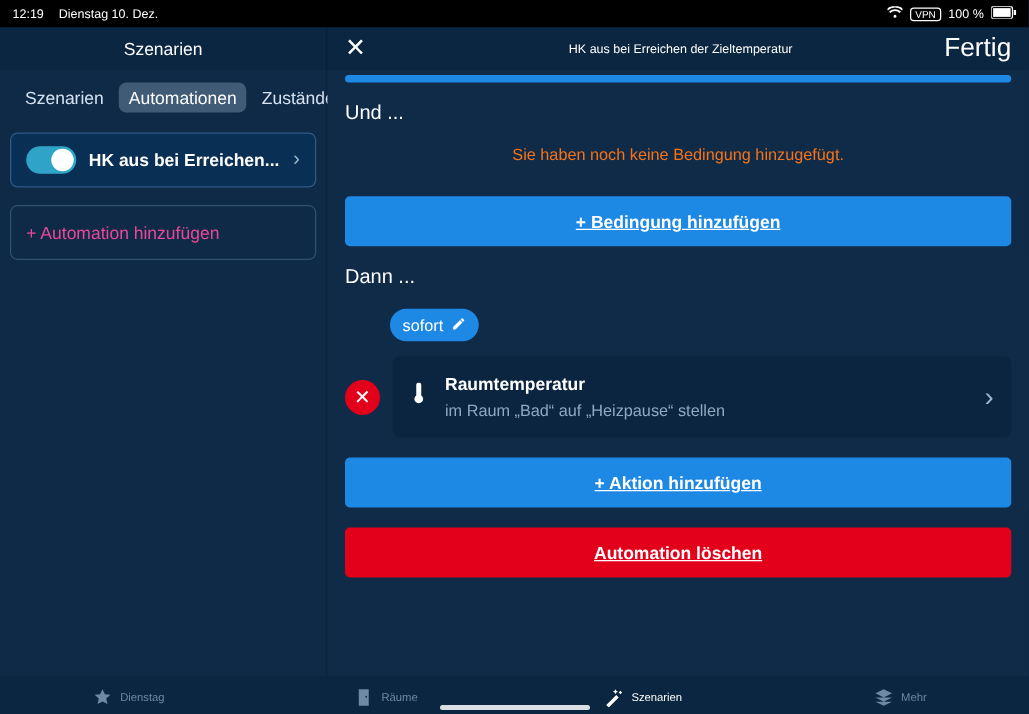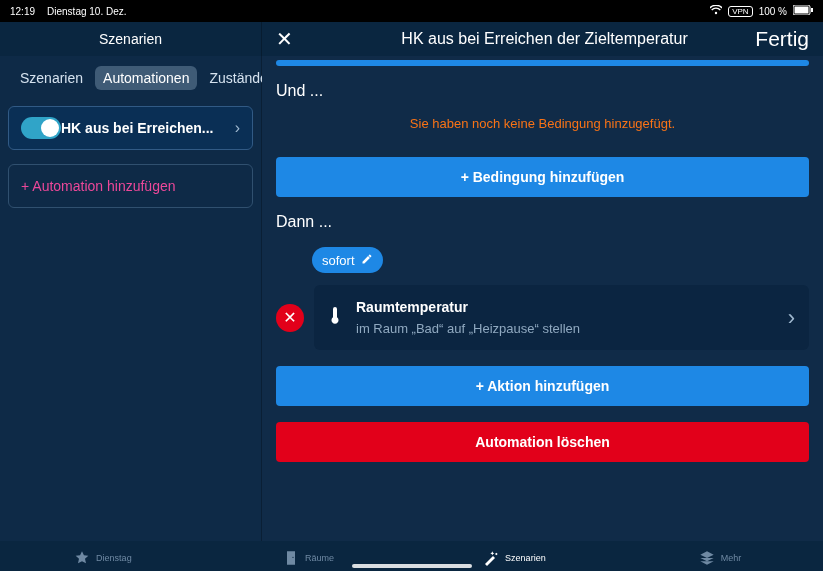--- a/index.html
+++ b/index.html
@@ -5,37 +5,37 @@
   * { margin: 0; padding: 0; box-sizing: border-box; }
   html, body { width: 823px; height: 571px; overflow: hidden; font-family: -apple-system, Helvetica, Arial, sans-serif; background: #0e2a47; color: #fff; }
   .statusbar { height: 22px; background: #000; display: flex; align-items: center; justify-content: space-between; padding: 0 10px; font-size: 10px; color: #fff; }
   .statusbar .left { display: flex; gap: 12px; }
   .statusbar .right { display: flex; gap: 6px; align-items: center; }
   .topbar { height: 34px; display: flex; }
   .topbar-left { width: 262px; background: #0a2640; display: flex; align-items: center; justify-content: center; font-size: 14px; border-right: 1px solid rgba(0,0,0,.25); }
   .topbar-right { flex: 1; background: #0a2640; display: flex; align-items: center; justify-content: space-between; padding: 0 14px; font-size: 14px; }
   .close-x { font-size: 20px; line-height: 1; cursor: pointer; }
   .done { font-size: 21px; cursor: pointer; }
-  .title { font-size: 16px; margin-left: 41px; }
+  .title { font-size: 10px; margin-left: 41px; }
   .body { display: flex; height: calc(571px - 18px - 34px - 34px); }
   .sidebar { width: 262px; background: #0e2a47; padding: 10px 8px; border-right: 1px solid rgba(0,0,0,.25); }
   .segmented { display: flex; gap: 4px; font-size: 14px; margin-bottom: 16px; padding: 0 4px; }
   .seg { padding: 4px 8px; border-radius: 6px; color: #d5e2ef; cursor: pointer; }
   .seg.active { background: #3f5b76; color: #fff; }
-  .auto-item { display: flex; align-items: center; background: #0a2f55; border: 1px solid #315a85; border-radius: 6px; height: 44px; padding: 0 12px; margin-bottom: 14px; cursor: pointer; }
+  .auto-item { display: flex; align-items: center; gap: 10px; background: #0a2f55; border: 1px solid #315a85; border-radius: 6px; height: 44px; padding: 0 12px; margin-bottom: 14px; cursor: pointer; }
   .toggle { width: 40px; height: 22px; background: #30a4c8; border-radius: 11px; position: relative; }
   .toggle::after { content: ""; position: absolute; right: 2px; top: 2px; width: 18px; height: 18px; background: #fff; border-radius: 50%; }
   .auto-label { flex: 1; font-size: 14px; font-weight: 600; color: #fff; white-space: nowrap; overflow: hidden; text-overflow: ellipsis; }
   .chev { color: #9fb8cf; font-size: 16px; }
   .add-auto { border: 1px solid #30506f; border-radius: 6px; height: 44px; display: flex; align-items: center; padding: 0 12px; font-size: 14px; color: #ec4899; cursor: pointer; }
   .main { flex: 1; background: #102b48; overflow-y: auto; padding: 0 14px 14px; }
   .progress { height: 6px; background: #1e88e5; border-radius: 3px; margin: 4px 0 16px; }
   h2.section { font-size: 16px; font-weight: 400; margin: 12px 0 16px; }
   .empty-text { text-align: center; color: #f97316; font-size: 13px; margin: 10px 0 26px; }
-  .btn { display: flex; align-items: center; justify-content: center; height: 40px; border-radius: 4px; font-size: 14px; font-weight: 600; cursor: pointer; margin-bottom: 16px; }
+  .btn { display: flex; align-items: center; justify-content: center; height: 40px; border-radius: 4px; font-size: 14px; font-weight: 600; cursor: pointer; margin-bottom: 16px; text-decoration: underline; }
   .btn-blue { background: #1e88e5; color: #fff; }
   .btn-red { background: #e2001a; color: #fff; margin-bottom: 0; }
   .chip { display: inline-flex; align-items: center; gap: 6px; background: #1e88e5; color: #fff; border-radius: 13px; height: 26px; padding: 0 10px; font-size: 13px; margin: 0 0 12px 36px; cursor: pointer; }
   .chip svg { width: 12px; height: 12px; fill: #fff; }
   .action-row { display: flex; align-items: center; gap: 10px; margin-bottom: 16px; }
   .del-circle { width: 28px; height: 28px; border-radius: 50%; background: #e2001a; color: #fff; display: flex; align-items: center; justify-content: center; font-size: 16px; cursor: pointer; flex-shrink: 0; }
   .action-card { flex: 1; background: #0b2541; border-radius: 6px; padding: 14px 14px; display: flex; align-items: center; gap: 14px; cursor: pointer; }
   .action-text { flex: 1; }
   .action-title { font-size: 14px; font-weight: 700; display: flex; align-items: center; gap: 8px; }
   .action-sub { font-size: 13px; color: #90a9c0; margin-top: 6px; }

